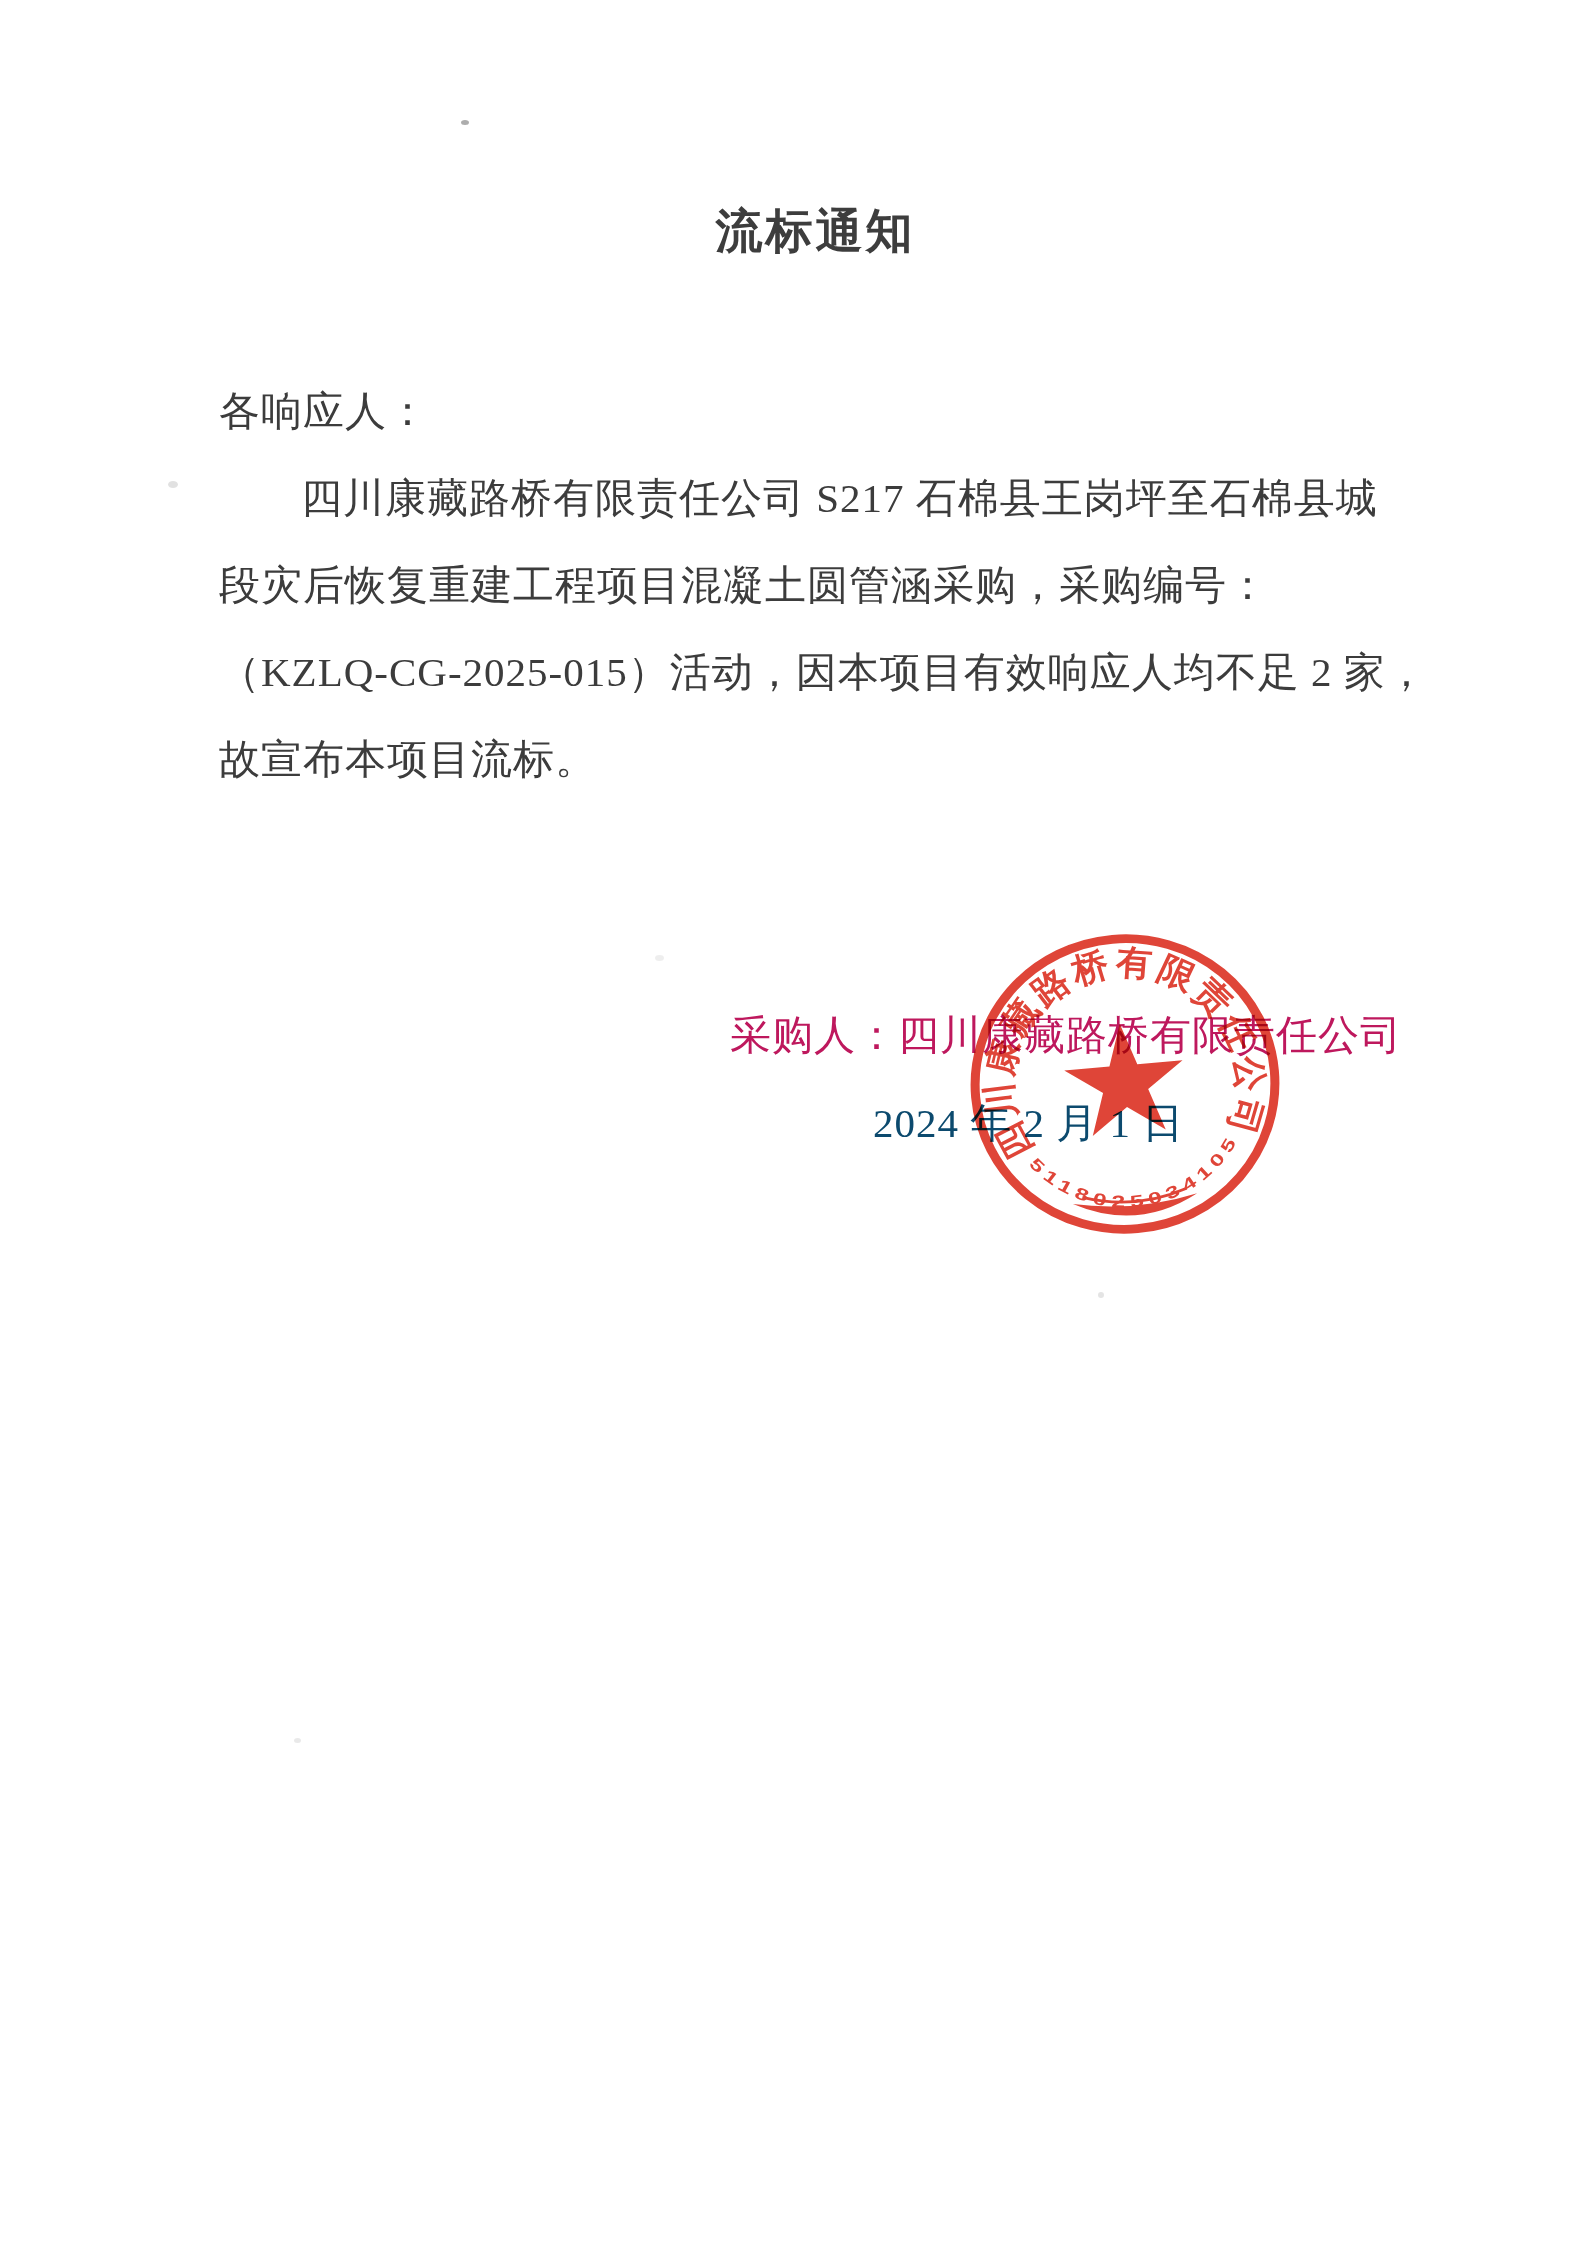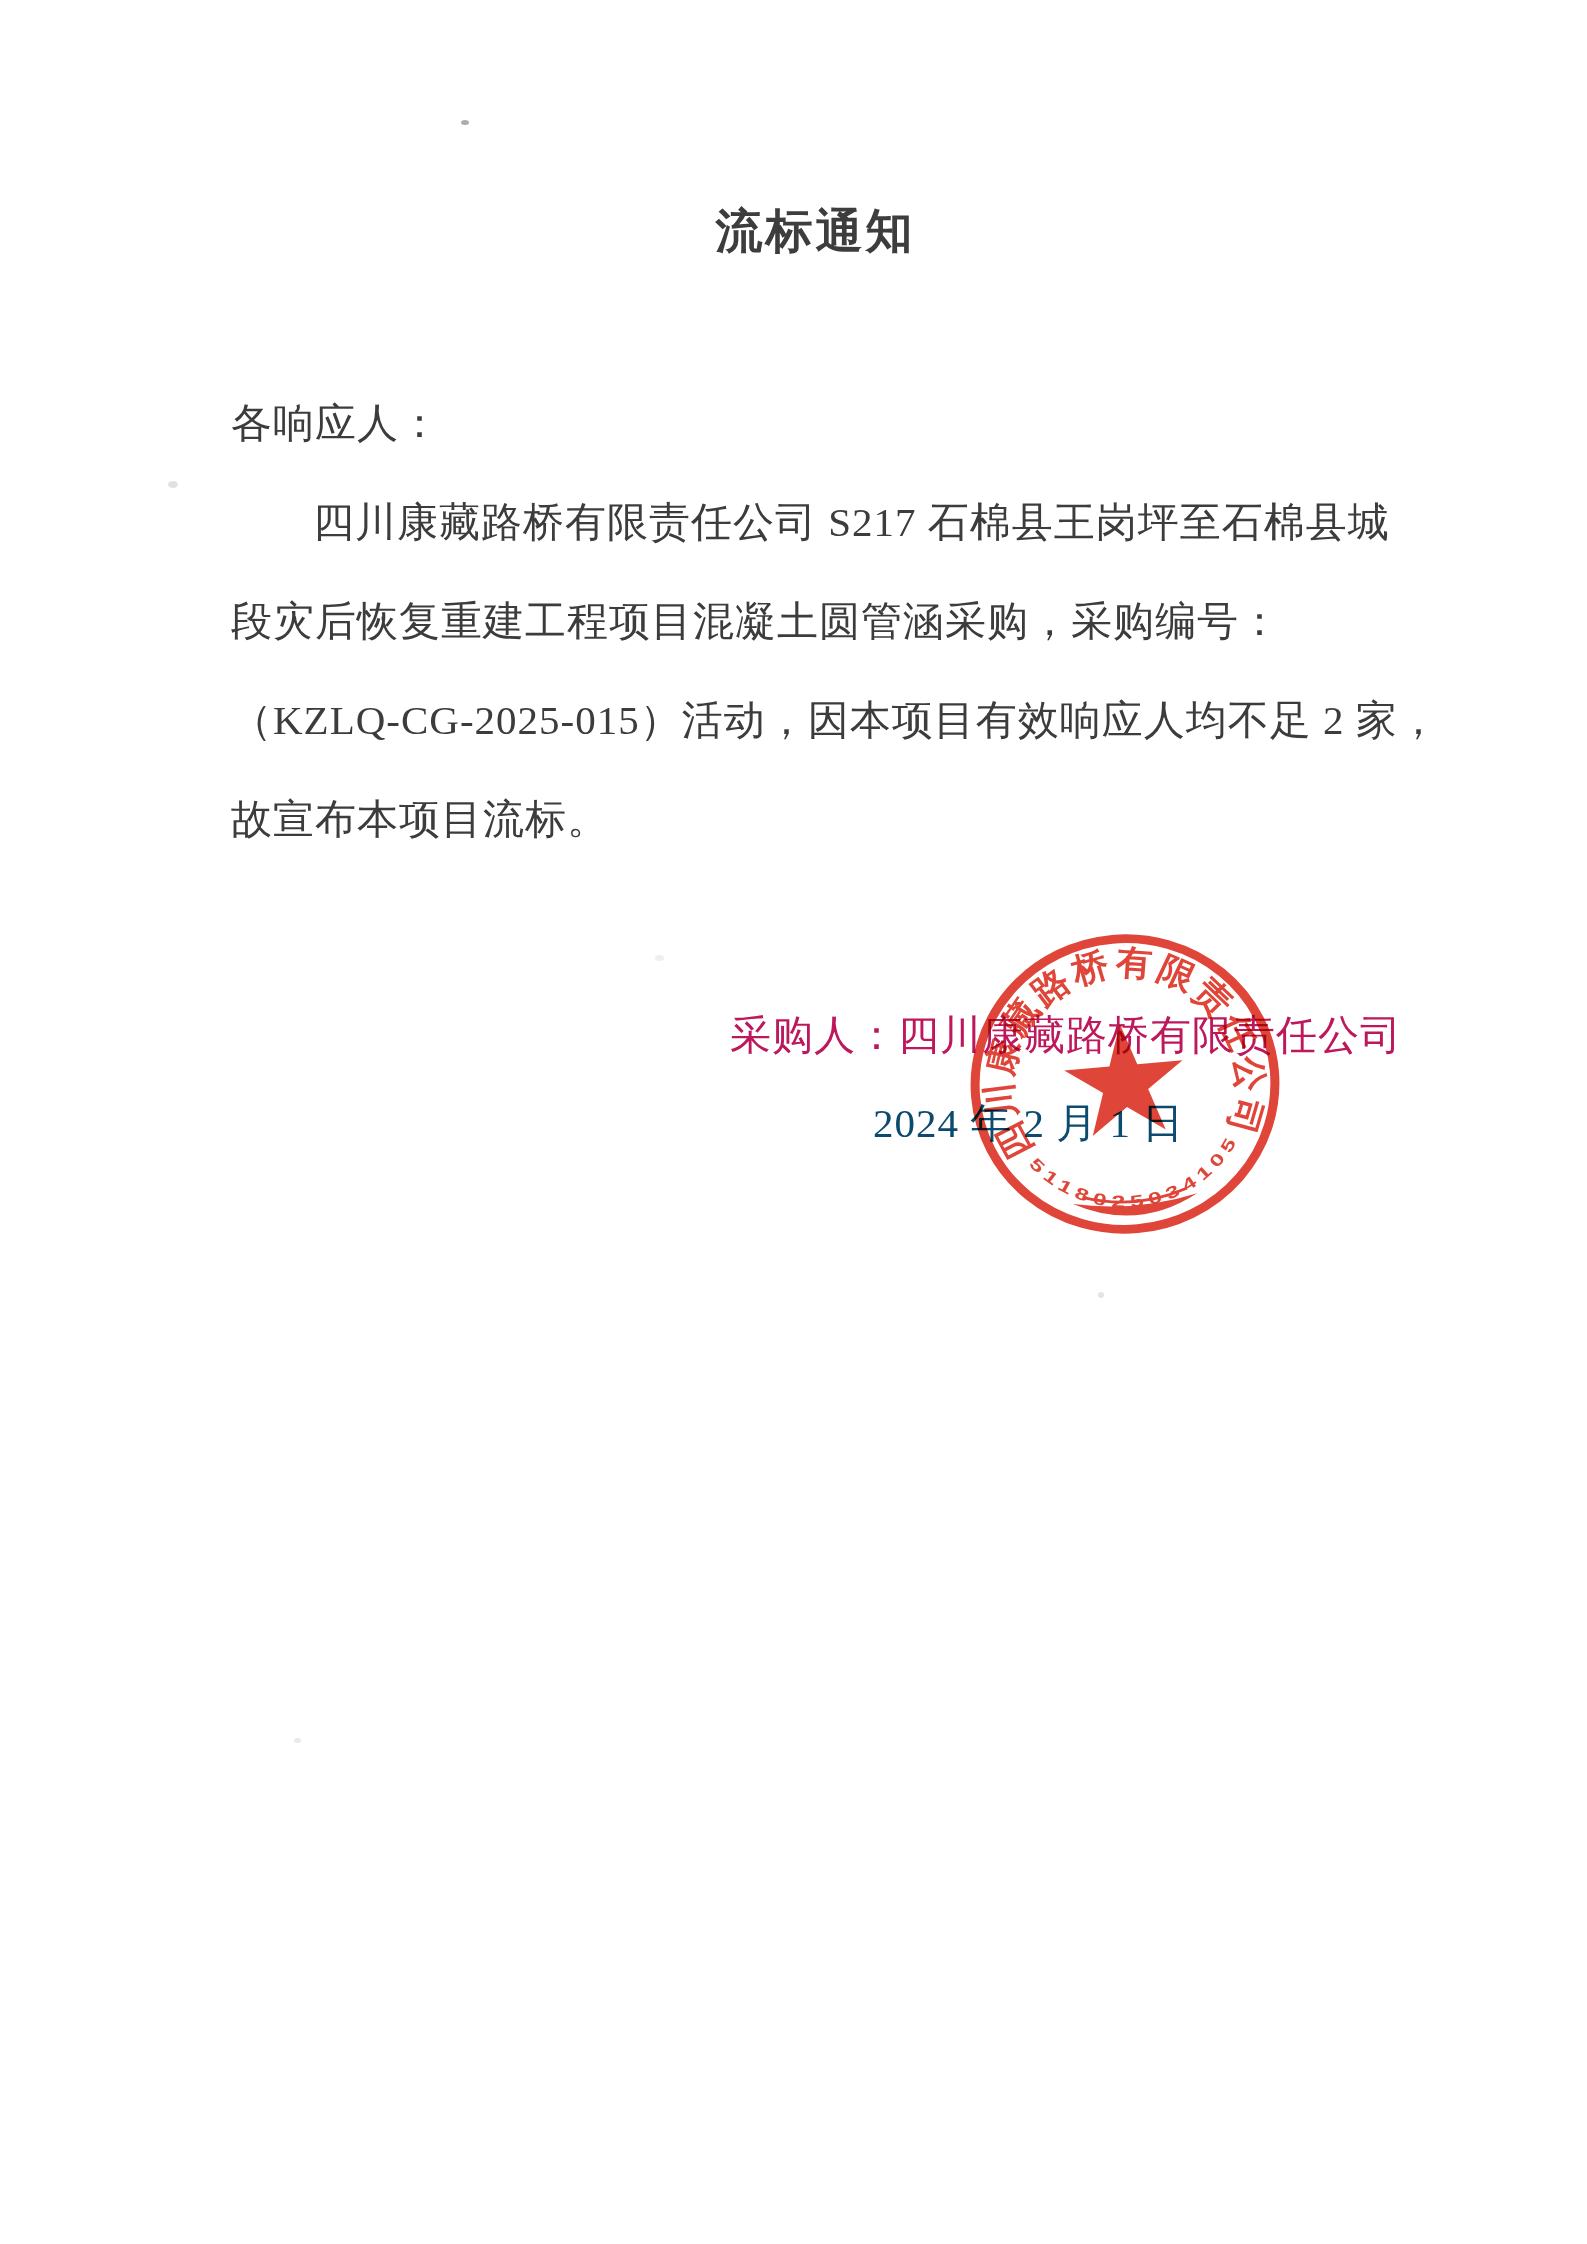--- a/index.html
+++ b/index.html
@@ -34,21 +34,21 @@
     position: absolute;
     top: 366px;
     left: 215px;
     width: 1115px;
     font-size: 41px;
     line-height: 83px;
     letter-spacing: 1px;
     color: #3c3c3c;
   }
   .body-block p {
-    margin: 16px;
+    margin: 4px;
     white-space: nowrap;
   }
   .body-block p.indent {
     text-indent: 2em;
     text-align: right;
   }
   .buyer-line {
     position: absolute;
     top: 1008px;
     left: 730px;

